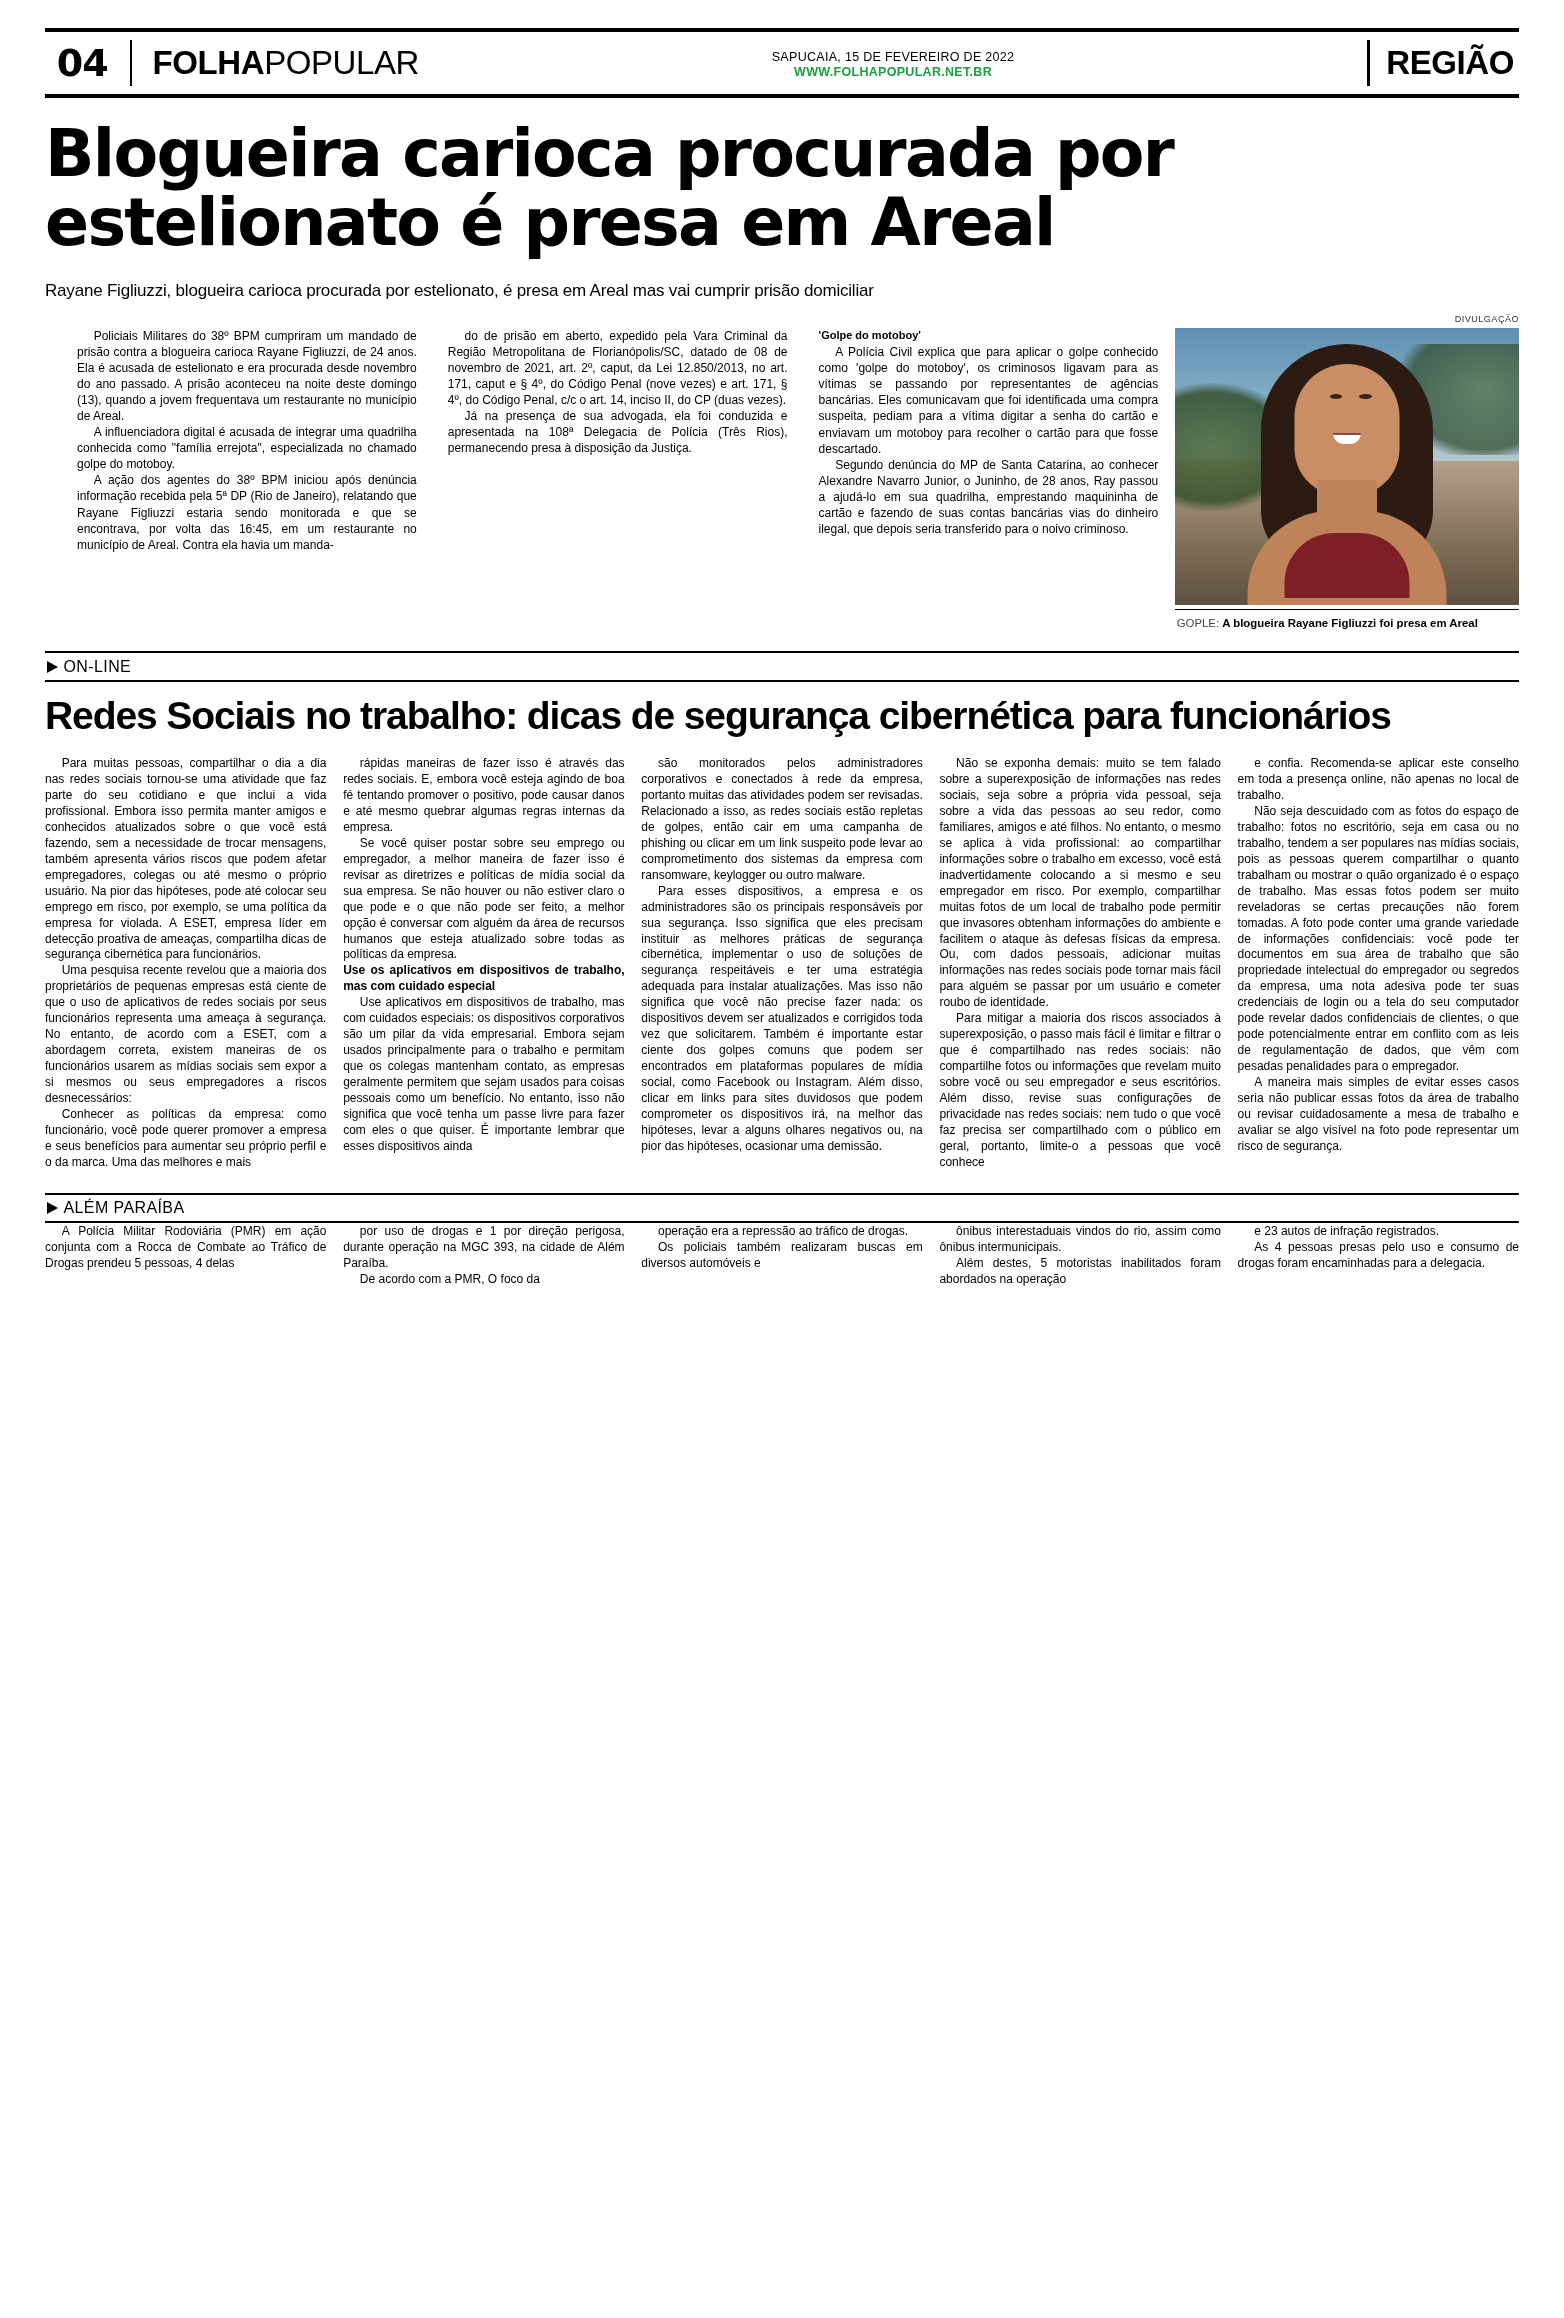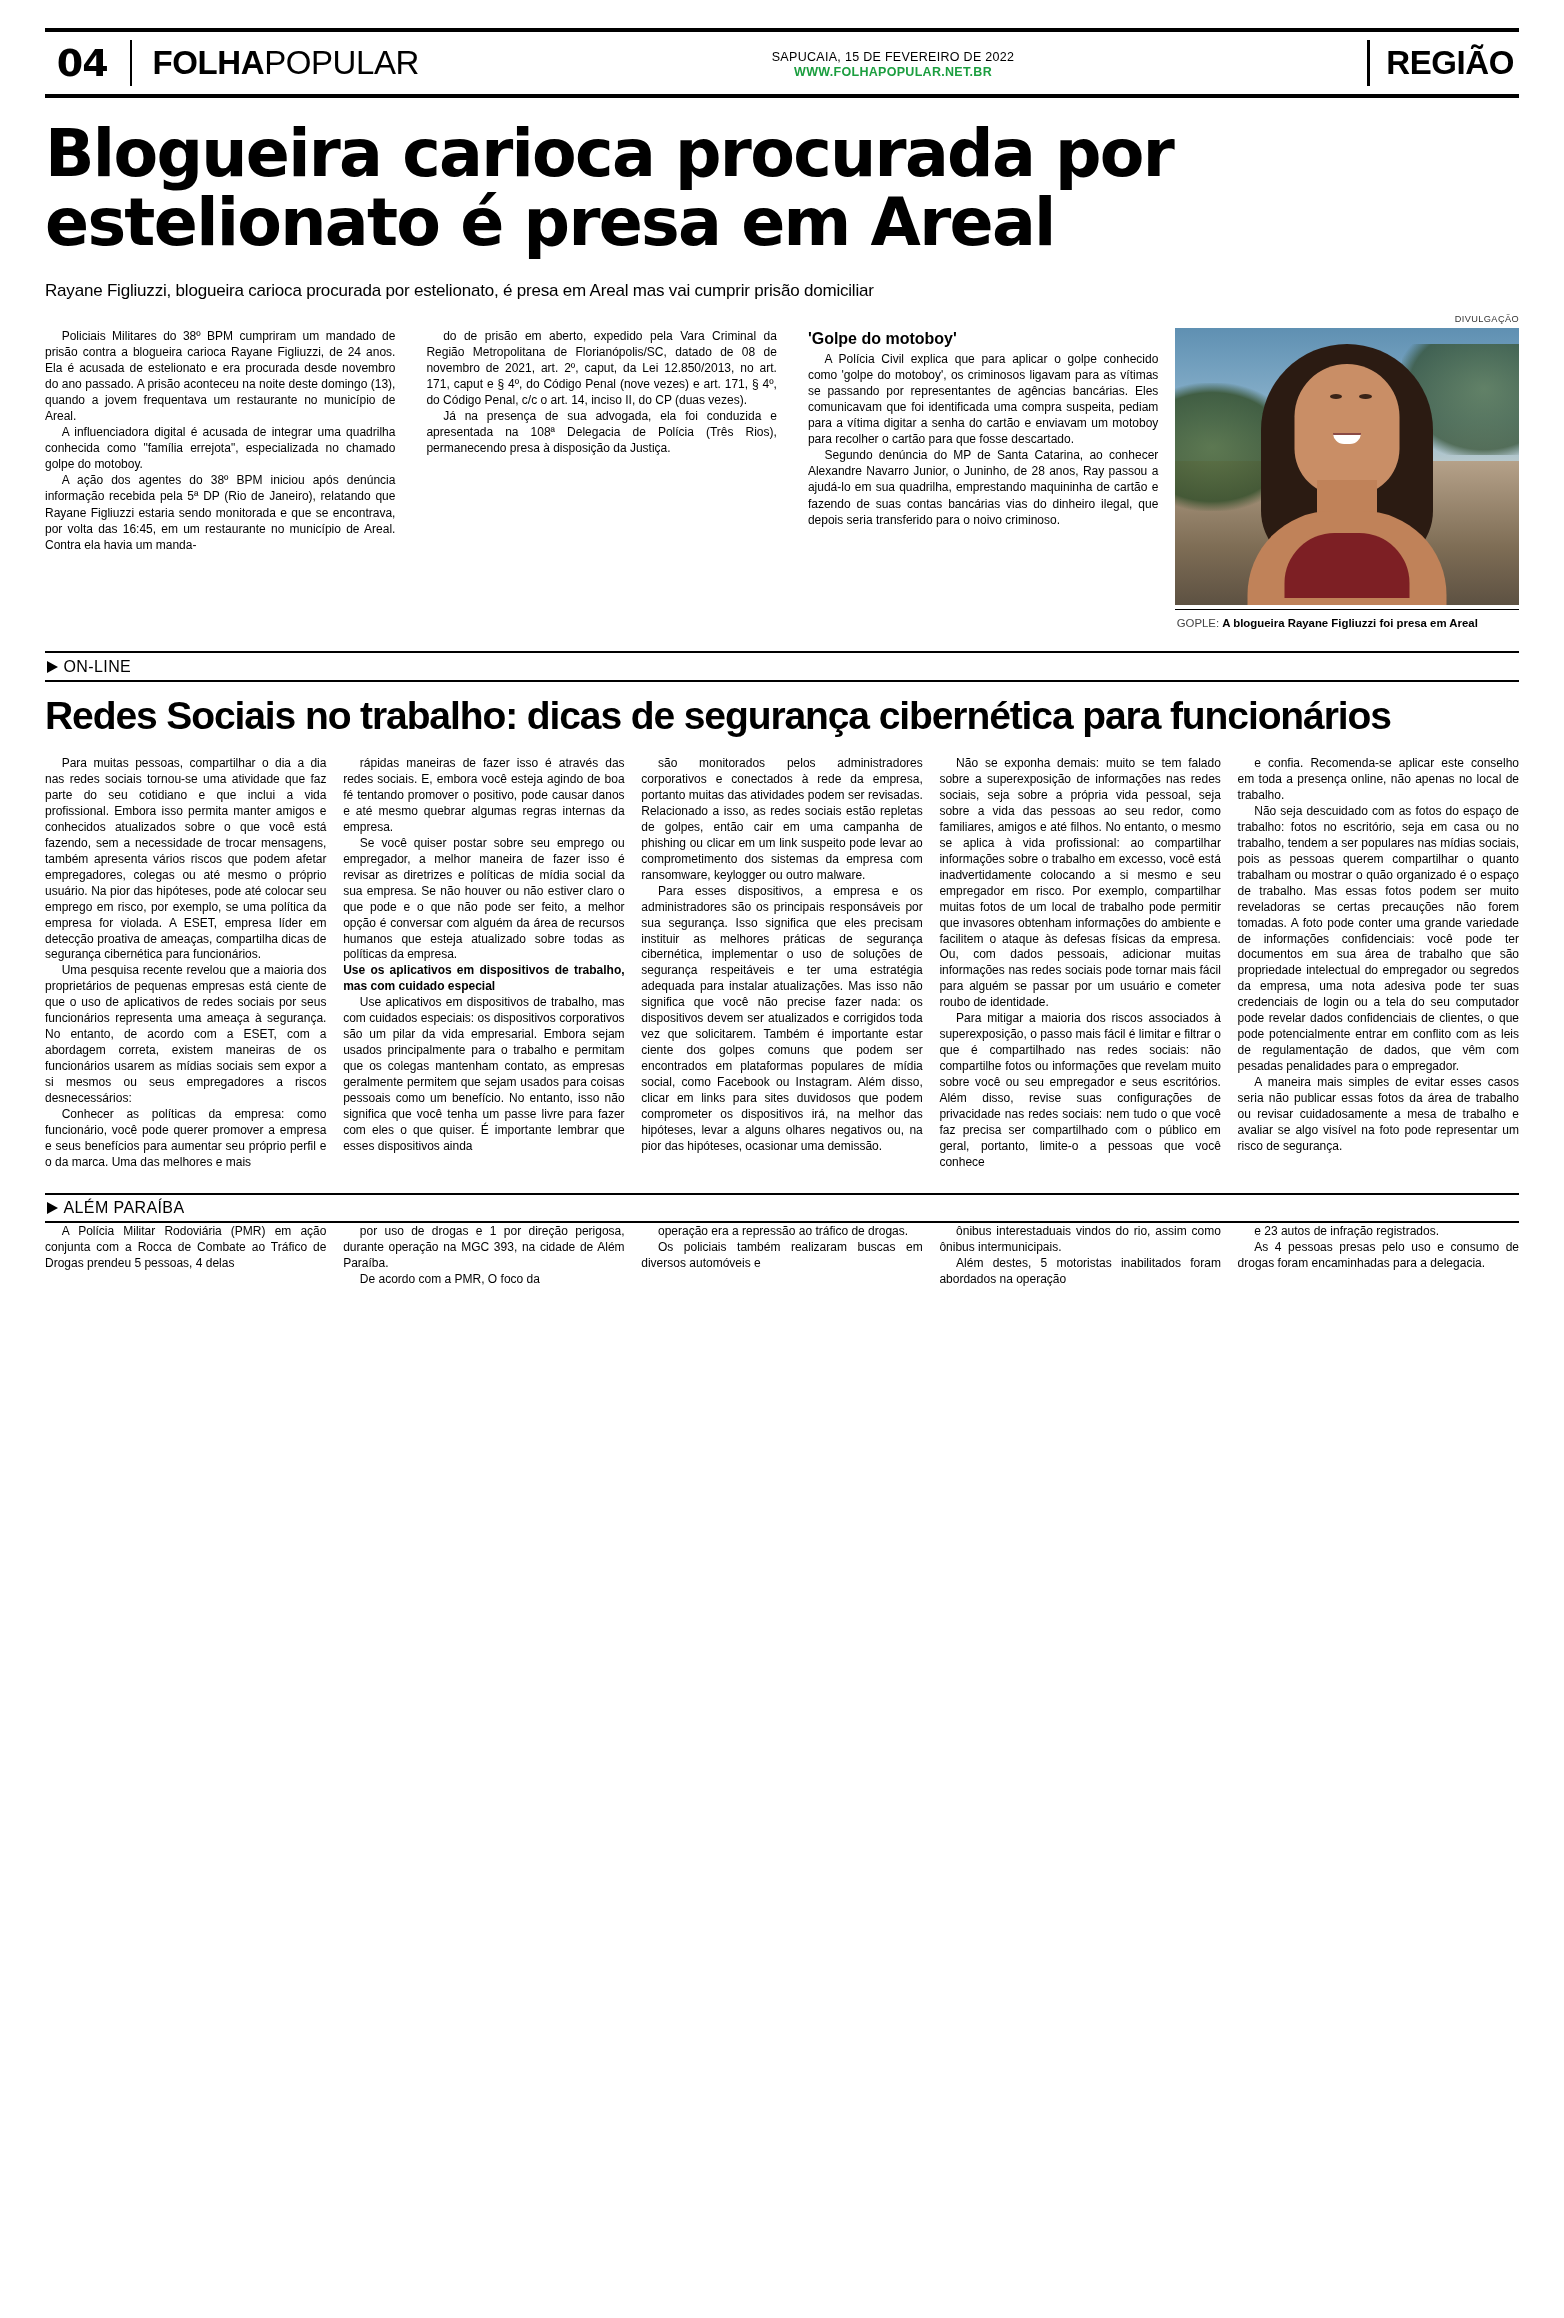--- a/index.html
+++ b/index.html
@@ -113,38 +113,39 @@
     margin-bottom: 3.3px;
   }
   .a1-wrap {
     display: flex;
     gap: 16.7px;
   }
   .a1-cols {
     display: flex;
     gap: 31px;
     flex: 1;
+    margin-left: 32px;
   }
   .col {
     flex: 1;
     font-size: 12px;
     line-height: 1.34;
     text-align: justify;
     hyphens: auto;
   }
   .col p {
     margin: 0;
     text-indent: 16.7px;
   }
   .col p + p {
     margin-top: 0;
   }
   .col h4 {
     margin: 0 0 1.7px 0;
-    font-size: 16px;
+    font-size: 11px;
     font-weight: bold;
   }
   .photo-box {
     width: 344px;
     flex: 0 0 344px;
   }
   .photo {
     width: 344px;
     height: 277px;
     position: relative;

